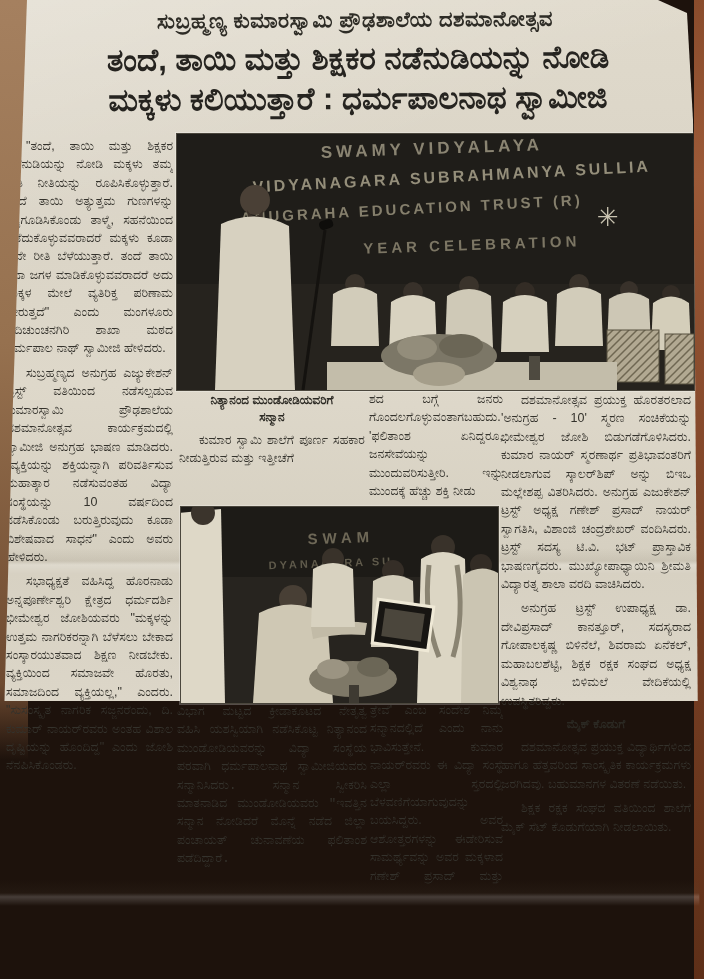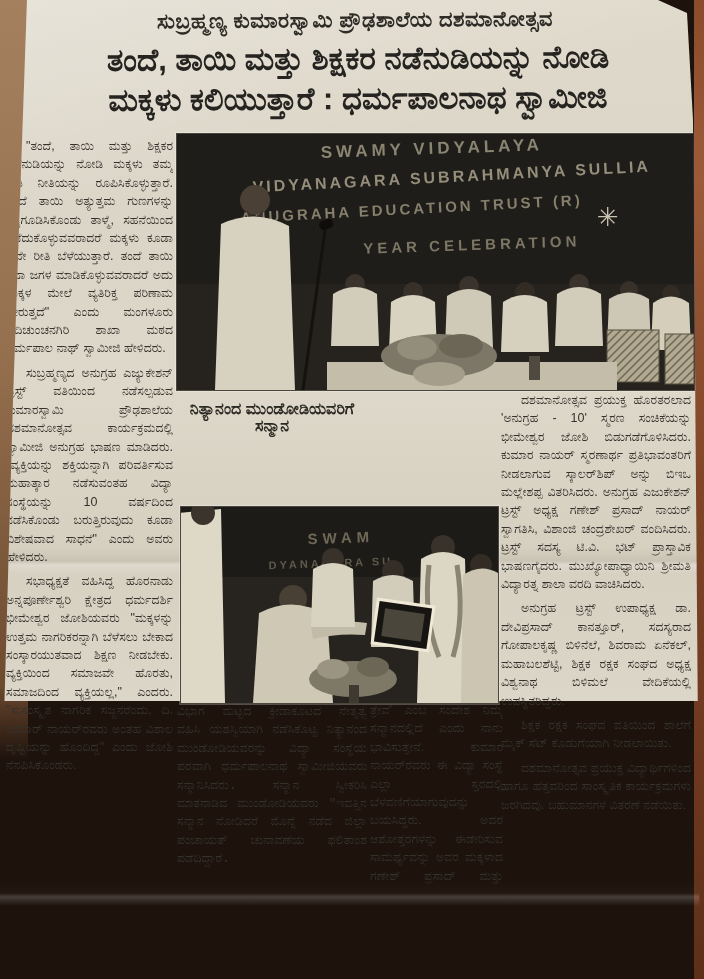--- a/index.html
+++ b/index.html
@@ -39,22 +39,22 @@
   }
   .hl1{top:40px;}
   .hl2{top:80px;}
   .col{
     position:absolute;color:#34322c;font-size:12.5px;line-height:18.4px;
     text-align:justify;overflow:hidden;
   }
   .col p{margin:0 0 6px 0;text-indent:1.6em;}
   .col p.noindent{text-indent:0;}
   .subhead{
-    font-weight:800;text-align:center;font-size:16px;line-height:17px;
-    color:#2b2923;margin:8px 0 5px 0;
+    font-weight:800;text-align:center;font-size:12px;line-height:17px;
+    color:#2b2923;margin:0 0 5px 0;
   }
   .photo{
     position:absolute;border:1px solid #4a463c;background:#23211d;
     box-shadow:0 0 0 1px rgba(255,255,255,.25);
   }
   .photo svg{display:block;}
 </style>
 </head>
 <body>
 
@@ -141,22 +141,26 @@
       </g>
       <rect x="352" y="222" width="11" height="24" fill="#4e4a40"></rect>
     </svg>
   </div>
 
   <div class="col" style="left:179px;top:392px;width:186px;height:112px;">
     <div class="subhead">
       <span>ನಿತ್ಯಾನಂದ ಮುಂಡೋಡಿಯವರಿಗೆ</span><br>
       <span>ಸನ್ಮಾನ</span>
     </div>
-  </div>
-
+    <p>ಕುಮಾರ ಸ್ವಾಮಿ ಶಾಲೆಗೆ ಪೂರ್ಣ ಸಹಕಾರ ನೀಡುತ್ತಿರುವ ಮತ್ತು ಇತ್ತೀಚೆಗೆ</p>
+  </div>
+
+  <div class="col" style="left:369px;top:390px;width:134px;height:116px;">
+    <p class="noindent">ಶದ ಬಗ್ಗೆ ಜನರು ಗೊಂದಲಗೊಳ್ಳುವಂತಾಗಬಹುದು. 'ಫಲಿತಾಂಶ ಏನಿದ್ದರೂ, ಜನಸೇವೆಯನ್ನು ಮುಂದುವರಿಸುತ್ತೀರಿ. ಇನ್ನು ಮುಂದಕ್ಕೆ ಹೆಚ್ಚು ಶಕ್ತಿ ನೀಡು</p>
+  </div>
 
   <div class="photo" style="left:180px;top:506px;width:317px;height:196px;">
     <svg width="317" height="196" viewBox="0 0 317 196">
       <rect x="0" y="0" width="317" height="196" fill="#27241f"></rect>
       <rect x="0" y="0" width="317" height="70" fill="#1d1b17"></rect>
       <text x="160" y="36" text-anchor="middle" font-size="15" letter-spacing="5" fill="#6e6857" transform="rotate(-2 160 36)" font-weight="bold">SWAM</text>
       <text x="150" y="60" text-anchor="middle" font-size="11" letter-spacing="3" fill="#5f5a4b" transform="rotate(-2 150 60)" font-weight="bold">DYANAGARA  SU</text>
 
       <path d="M-4 6 L40 2 L44 196 L-4 196 Z" fill="#ded8c7"></path>
       <circle cx="22" cy="6" r="12" fill="#3b342c"></circle>
@@ -198,16 +202,17 @@
     <p class="noindent">ವಿಭಾಗ ಮಟ್ಟದ ಕ್ರೀಡಾಕೂಟದ ನೇತೃತ್ವ ವಹಿಸಿ ಯಶಸ್ವಿಯಾಗಿ ನಡೆಸಿಕೊಟ್ಟ ನಿತ್ಯಾನಂದ ಮುಂಡೋಡಿಯವರನ್ನು ವಿದ್ಯಾ ಸಂಸ್ಥೆಯ ಪರವಾಗಿ ಧರ್ಮಪಾಲನಾಥ ಸ್ವಾಮೀಜಿಯವರು ಸನ್ಮಾನಿಸಿದರು. ಸನ್ಮಾನ ಸ್ವೀಕರಿಸಿ ಮಾತನಾಡಿದ ಮುಂಡೋಡಿಯವರು "ಇವತ್ತಿನ ಸನ್ಮಾನ ನೋಡಿದರೆ ಮೊನ್ನೆ ನಡೆದ ಜಿಲ್ಲಾ ಪಂಚಾಯತ್ ಚುನಾವಣೆಯ ಫಲಿತಾಂಶ ಪಡೆದಿದ್ದಾರೆ.</p>
   </div>
 
   <div class="col" style="left:370px;top:701px;width:133px;height:186px;">
     <p class="noindent">ತ್ರೇವೆ' ಎಂಬ ಸಂದೇಶ ನಿಮ್ಮ ಸನ್ಮಾನದಲ್ಲಿದೆ ಎಂದು ನಾನು ಭಾವಿಸುತ್ತೇನೆ. ಕುಮಾರ ನಾಯರ್‌ರವರು ಈ ವಿದ್ಯಾ ಸಂಸ್ಥೆ ಎಲ್ಲಾ ಸ್ತರದಲ್ಲಿ ಬೆಳವಣಿಗೆಯಾಗುವುದನ್ನು ಬಯಸಿದ್ದರು. ಅವರ ಆಶೋತ್ತರಗಳನ್ನು ಈಡೇರಿಸುವ ಸಾಮರ್ಥ್ಯವನ್ನು ಅವರ ಮಕ್ಕಳಾದ ಗಣೇಶ್ ಪ್ರಸಾದ್ ಮತ್ತು ಚಂದ್ರಶೇಖರ್ ಹೊಂದಿದ್ದಾರೆ" ಎಂದು ಹೇಳಿದರು.</p>
   </div>
 
   <div class="col" style="left:501px;top:391px;width:190px;height:578px;">
     <p>ದಶಮಾನೋತ್ಸವ ಪ್ರಯುಕ್ತ ಹೊರತರಲಾದ 'ಅನುಗ್ರಹ - 10' ಸ್ಮರಣ ಸಂಚಿಕೆಯನ್ನು ಭೀಮೇಶ್ವರ ಜೋಶಿ ಬಿಡುಗಡೆಗೊಳಿಸಿದರು. ಕುಮಾರ ನಾಯರ್ ಸ್ಮರಣಾರ್ಥ ಪ್ರತಿಭಾವಂತರಿಗೆ ನೀಡಲಾಗುವ ಸ್ಕಾಲರ್‌ಶಿಪ್ ಅನ್ನು ಬಿಇಒ ಮಲ್ಲೇಶಪ್ಪ ವಿತರಿಸಿದರು. ಅನುಗ್ರಹ ಎಜುಕೇಶನ್ ಟ್ರಸ್ಟ್ ಅಧ್ಯಕ್ಷ ಗಣೇಶ್ ಪ್ರಸಾದ್ ನಾಯರ್ ಸ್ವಾಗತಿಸಿ, ವಿಶಾಂಜಿ ಚಂದ್ರಶೇಖರ್ ವಂದಿಸಿದರು. ಟ್ರಸ್ಟ್ ಸದಸ್ಯ ಟಿ.ವಿ. ಭಟ್ ಪ್ರಾಸ್ತಾವಿಕ ಭಾಷಣಗೈದರು. ಮುಖ್ಯೋಪಾಧ್ಯಾಯಿನಿ ಶ್ರೀಮತಿ ವಿದ್ಯಾರತ್ನ ಶಾಲಾ ವರದಿ ವಾಚಿಸಿದರು.</p>
     <p>ಅನುಗ್ರಹ ಟ್ರಸ್ಟ್ ಉಪಾಧ್ಯಕ್ಷ ಡಾ. ದೇವಿಪ್ರಸಾದ್ ಕಾನತ್ತೂರ್, ಸದಸ್ಯರಾದ ಗೋಪಾಲಕೃಷ್ಣ ಬಿಳಿನೆಲೆ, ಶಿವರಾಮ ಏನೆಕಲ್, ಮಹಾಬಲಶೆಟ್ಟಿ, ಶಿಕ್ಷಕ ರಕ್ಷಕ ಸಂಘದ ಅಧ್ಯಕ್ಷ ವಿಶ್ವನಾಥ ಬಿಳಿಮಲೆ ವೇದಿಕೆಯಲ್ಲಿ ಉಪಸ್ಥಿತರಿದ್ದರು.</p>
+    <div class="subhead">ಮೈಕ್ ಕೊಡುಗೆ</div>
+    <p>ದಶಮಾನೋತ್ಸವ ಪ್ರಯುಕ್ತ ವಿದ್ಯಾರ್ಥಿಗಳಿಂದ ಹಾಗೂ ಹೆತ್ತವರಿಂದ ಸಾಂಸ್ಕೃತಿಕ ಕಾರ್ಯಕ್ರಮಗಳು ಜರಗಿದವು. ಬಹುಮಾನಗಳ ವಿತರಣೆ ನಡೆಯಿತು.</p>
     <p>ಶಿಕ್ಷಕ ರಕ್ಷಕ ಸಂಘದ ವತಿಯಿಂದ ಶಾಲೆಗೆ ಮೈಕ್ ಸೆಟ್ ಕೊಡುಗೆಯಾಗಿ ನೀಡಲಾಯಿತು.</p>
-    <p>ದಶಮಾನೋತ್ಸವ ಪ್ರಯುಕ್ತ ವಿದ್ಯಾರ್ಥಿಗಳಿಂದ ಹಾಗೂ ಹೆತ್ತವರಿಂದ ಸಾಂಸ್ಕೃತಿಕ ಕಾರ್ಯಕ್ರಮಗಳು ಜರಗಿದವು. ಬಹುಮಾನಗಳ ವಿತರಣೆ ನಡೆಯಿತು.</p>
   </div>
 </div>
 
 </body></html>

